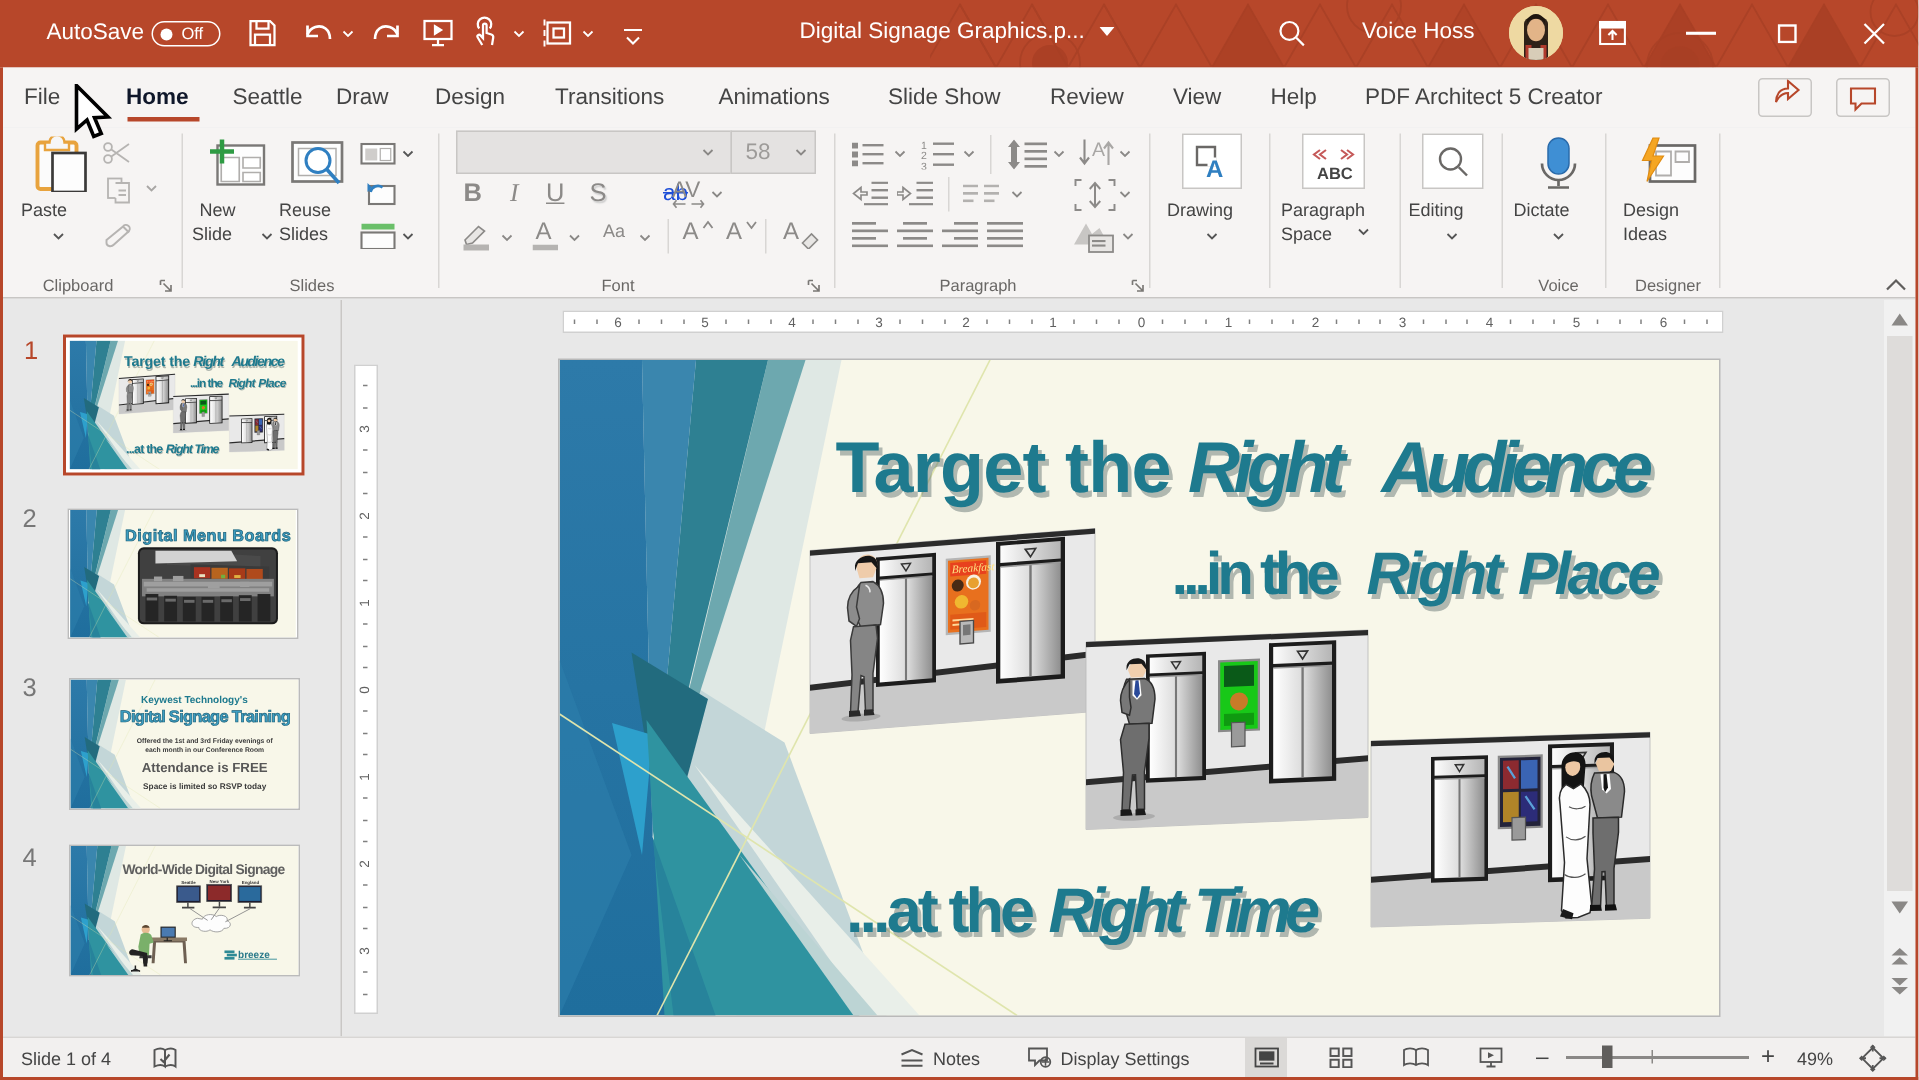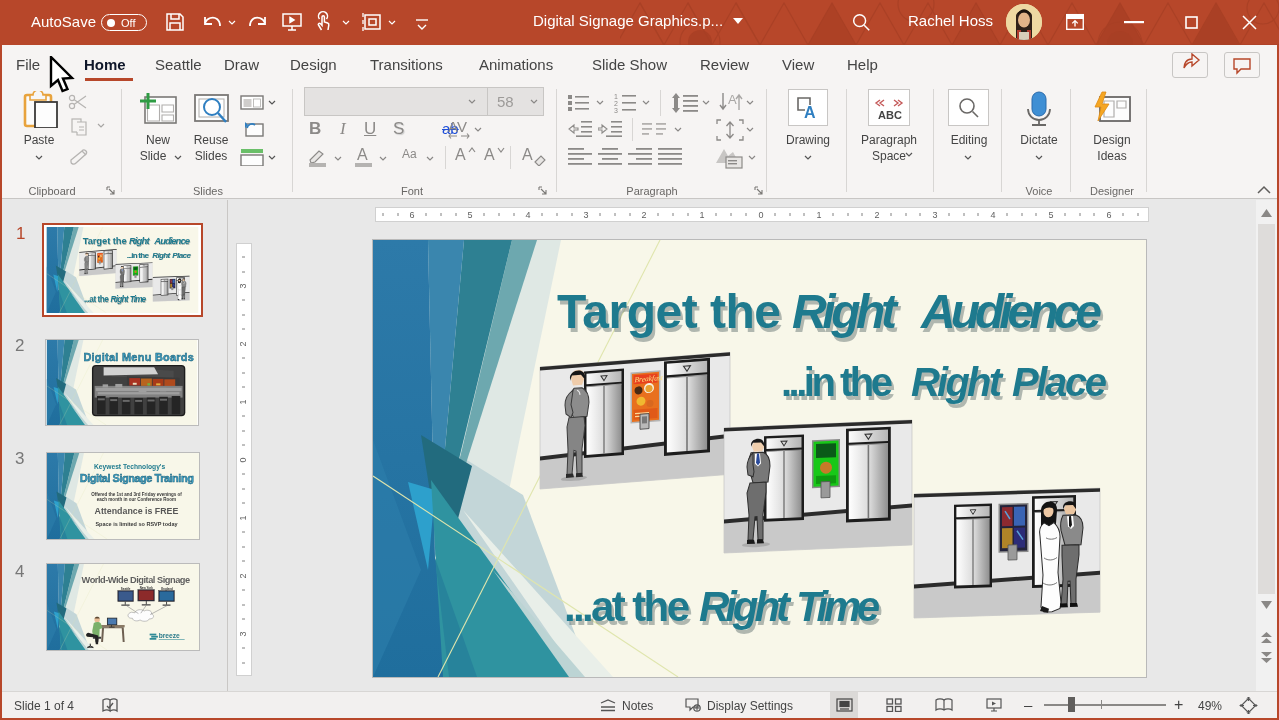--- a/index.html
+++ b/index.html
@@ -18,21 +18,21 @@
 
 #tabs{position:absolute;left:2px;top:45px;width:1275px;height:40px;background:#f6f4f3}
 .tab{position:absolute;top:0;height:40px;line-height:40px;font-size:15px;color:#444;text-align:left}
 #tab-home{font-weight:bold;color:#0f172a}
 #homeline{position:absolute;left:83px;top:33px;width:48px;height:3px;background:#b7472a}
 .tr-ic{position:absolute;top:7px;width:36px;height:26px;border:1px solid #c8c6c4;border-radius:3px}
 
 #ribbon{position:absolute;left:2px;top:85px;width:1275px;height:114px;background:#f6f4f3;border-bottom:1px solid #c8c6c4}
 .gsep{position:absolute;top:4px;width:1px;height:103px;background:#d8d6d4}
 .glabel{position:absolute;top:100px;font-size:11px;color:#696765;width:120px;text-align:center}
-.btxt{position:absolute;font-size:12px;color:#444;text-align:center;white-space:nowrap}
+.btxt{position:absolute;font-size:12px;color:#444;text-align:left;white-space:nowrap}
 .chev{position:absolute;width:8px;height:5px}
 .launcher{position:absolute;width:10px;height:10px}
 svg{display:block}
 
 #mainarea{position:absolute;left:2px;top:200px;width:1275px;height:491px;background:#e8e8e8}
 #paneldiv{position:absolute;left:225px;top:0;width:1px;height:491px;background:#c9c7c5}
 .thumbnum{position:absolute;font-size:17px;color:#777}
 .thumb{position:absolute;background:#fff;border:1px solid #bbb}
 #hruler{position:absolute;left:373px;top:7px;width:774px;height:15px;background:#fff;border:1px solid #d0d0d0}
 #vruler{position:absolute;left:234px;top:43px;width:16px;height:433px;background:#fff;border:1px solid #d0d0d0}
@@ -121,21 +121,21 @@
   </svg>
   <div id="doctitle">Digital Signage Graphics.p...</div>
   <svg class="abs" style="left:733px;top:18px" width="10" height="7" viewBox="0 0 10 7">
         <path d="M0 0 L10 0 L5 6 Z" fill="#fff"></path>
       </svg>
 
   <svg class="abs" style="left:850px;top:11px" width="22" height="22" viewBox="0 0 24 24" fill="none" stroke="#fff" stroke-width="1.6">
     <circle cx="10.5" cy="10.5" r="6.5"></circle>
         <path d="M15.5 15.5 L21 21"></path>
   </svg>
-  <div id="rachel">Rachel Hoss</div>
+  <div id="rachel">Voice Hoss</div>
   <div id="avatar">
     <svg width="36" height="36" viewBox="0 0 36 36">
       <rect width="36" height="36" fill="#eed9a2"></rect>
       <path d="M10 36 L10 12 C10 5 26 5 26 12 L26 36 Z" fill="#2e2118"></path>
       <ellipse cx="18" cy="16" rx="6" ry="7.5" fill="#e2b488"></ellipse>
       <path d="M12 12 C13 7 23 7 24 12 L24 9 C21 4 15 4 12 9 Z" fill="#1e150e"></path>
       <path d="M11 26 h4 v10 h-4 Z M21 26 h4 v10 h-4 Z" fill="#b03a2c"></path>
       <path d="M13 28 h10 v8 h-10 Z" fill="#d8cdb8"></path>
     </svg>
   </div>
@@ -162,20 +162,21 @@
   <div id="homeline"></div>
   <div class="tab" style="left:153px;width:50px">Seattle</div>
   <div class="tab" style="left:222px;width:48px">Draw</div>
   <div class="tab" style="left:288px;width:58px">Design</div>
   <div class="tab" style="left:368px;width:90px">Transitions</div>
   <div class="tab" style="left:477px;width:94px">Animations</div>
   <div class="tab" style="left:590px;width:88px">Slide Show</div>
   <div class="tab" style="left:698px;width:62px">Review</div>
   <div class="tab" style="left:780px;width:46px">View</div>
   <div class="tab" style="left:845px;width:44px">Help</div>
+  <div class="tab" style="left:908px;width:180px">PDF Architect 5 Creator</div>
   <div class="tr-ic" style="left:1170px">
     <svg width="34" height="24" viewBox="0 0 34 24" fill="none" stroke="#b7472a" stroke-width="1.4">
           <path d="M19 6 c-6 0-8 5-8 9 c2-4 4-6 8-6 v4 l7-6 -7-6 Z"></path>
         </svg>
   </div>
   <div class="tr-ic" style="left:1222px">
     <svg width="34" height="24" viewBox="0 0 34 24" fill="none" stroke="#b7472a" stroke-width="1.4">
           <path d="M9 6 h16 v10 h-9 l-4 4 v-4 h-3 Z"></path>
         </svg>
   </div>

